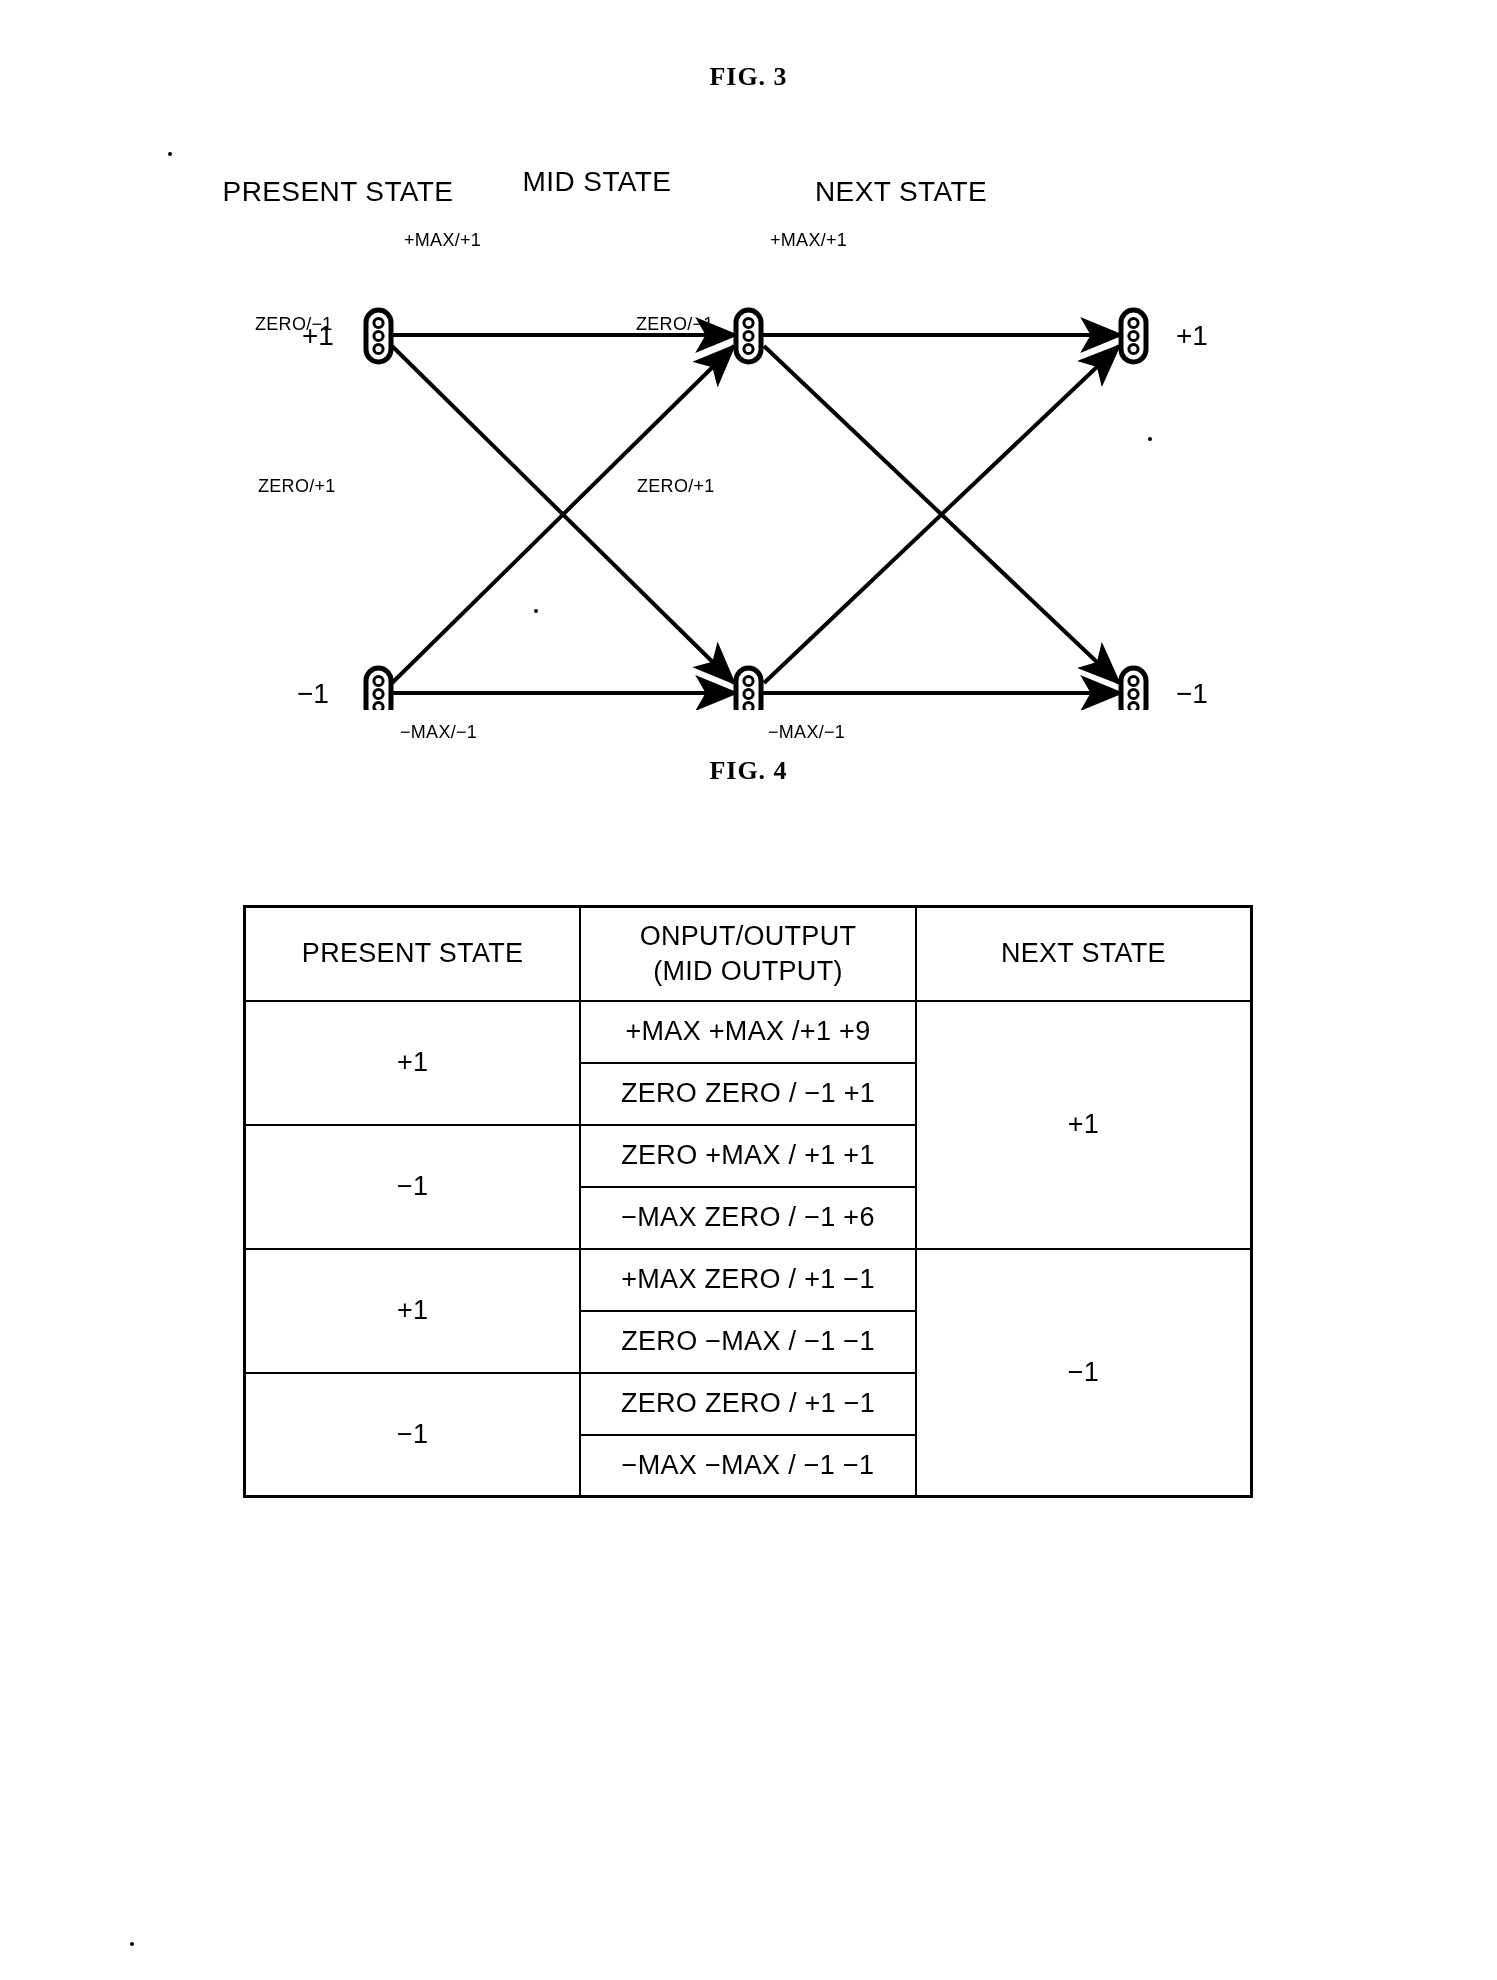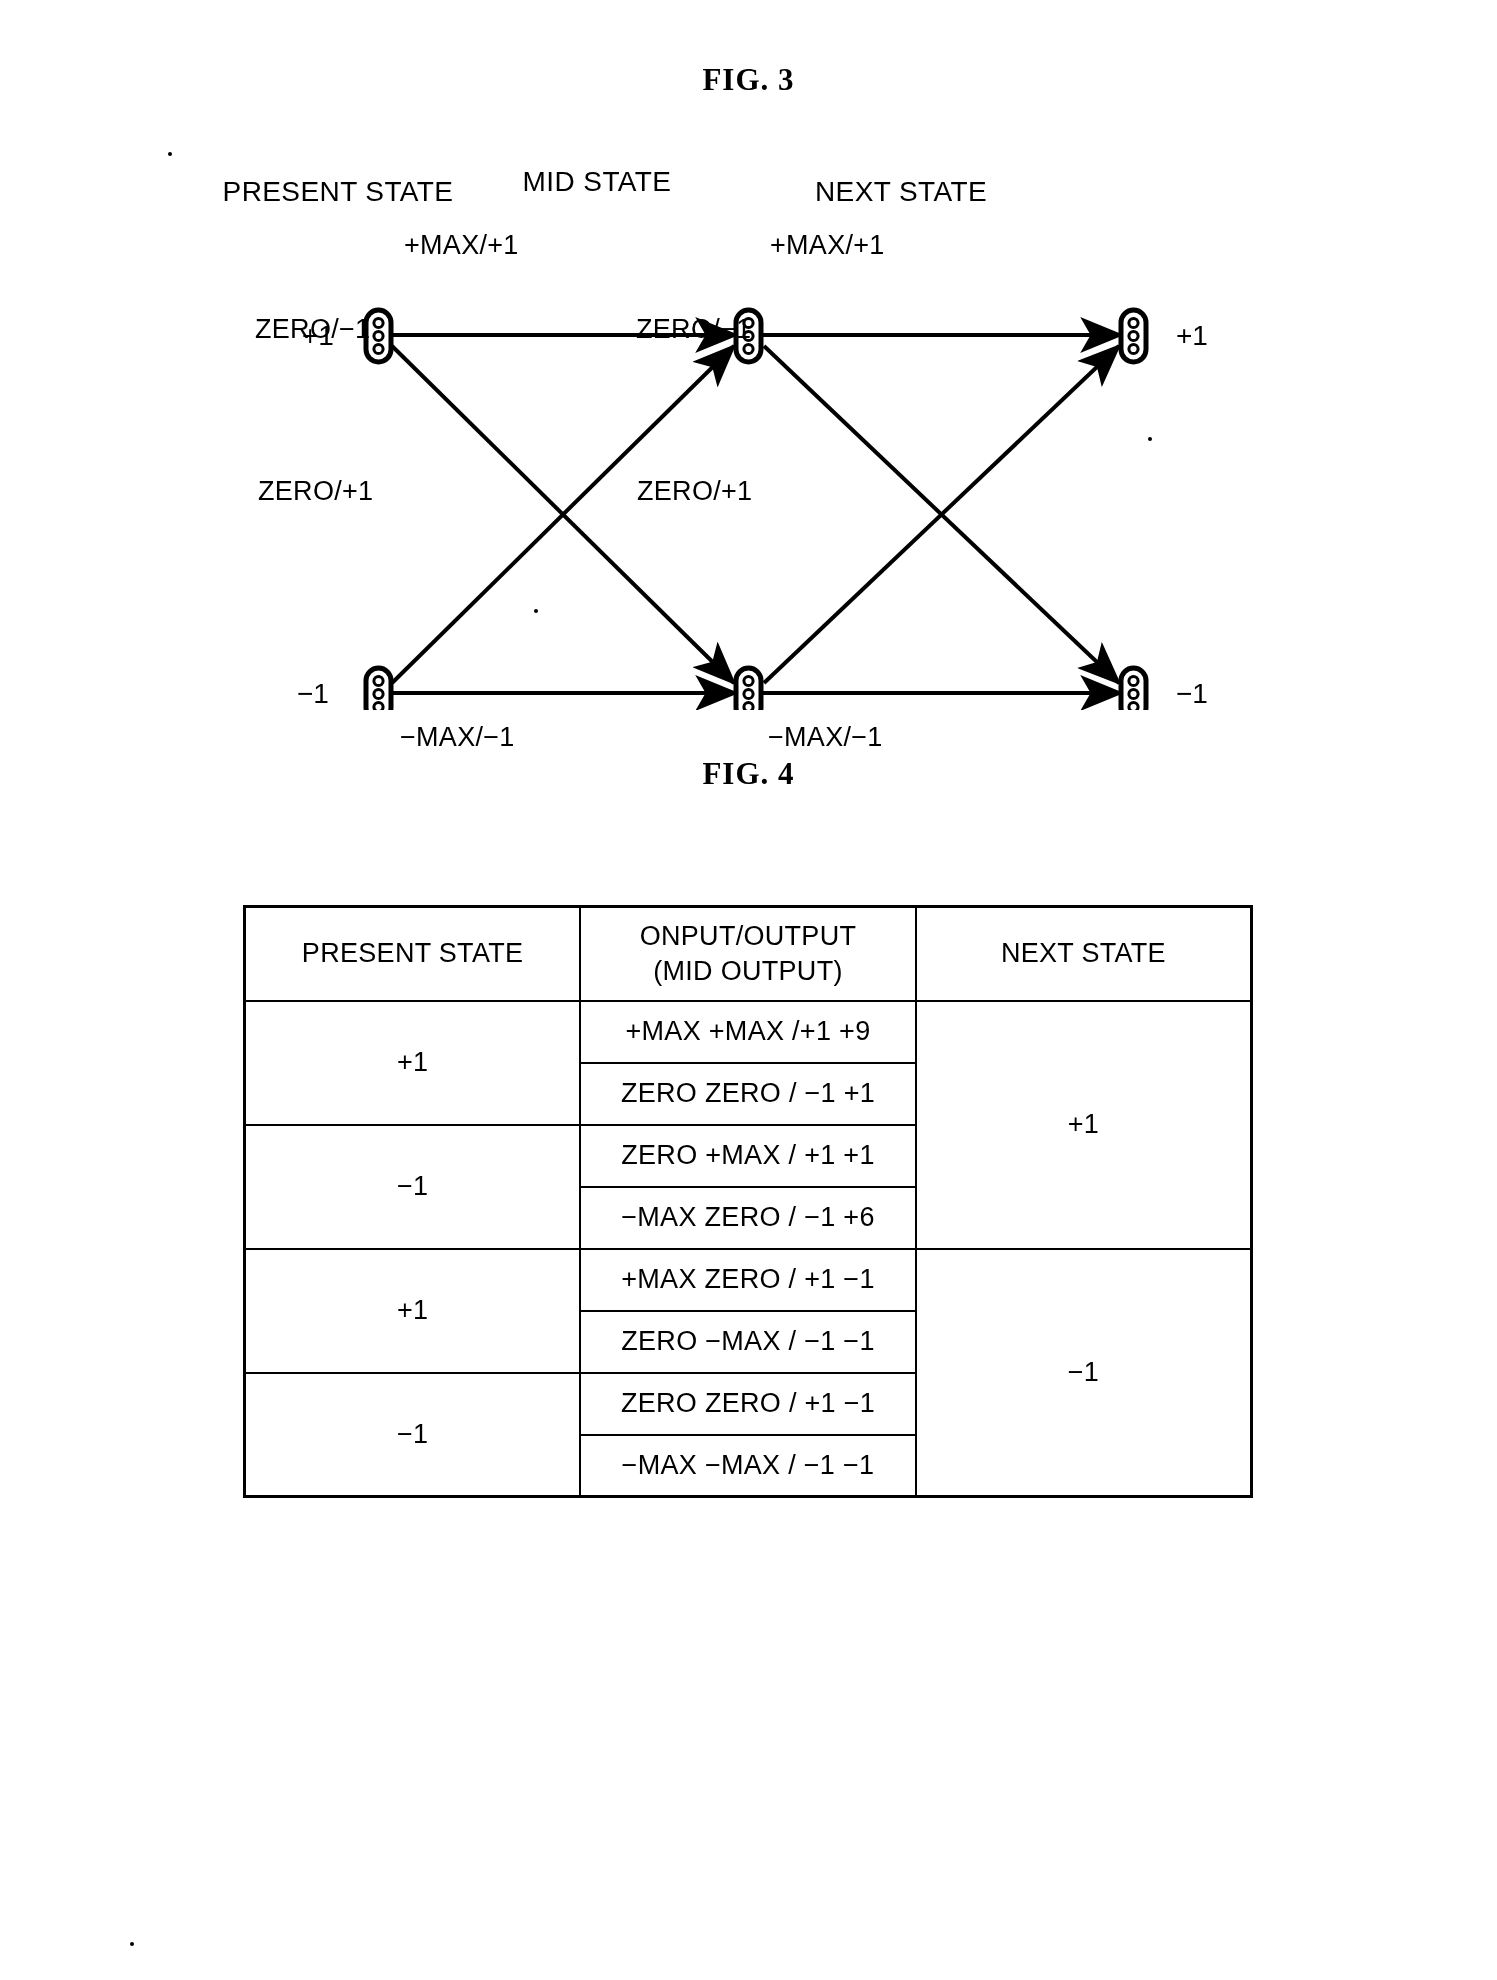--- a/index.html
+++ b/index.html
@@ -16,21 +16,21 @@
     overflow: hidden;
   }
 
   
   .fig-caption {
     position: absolute;
     width: 100%;
     text-align: center;
     font-family: "Liberation Serif", serif;
     font-weight: bold;
-    font-size: 31px;
+    font-size: 26px;
     letter-spacing: 1px;
   }
   #fig3-caption { top: 62px; left: 0; }
   #fig4-caption { top: 756px; left: 0; }
 
   
   #fig3 {
     position: absolute;
     top: 150px; left: 0;
     width: 1497px; height: 560px;
@@ -38,21 +38,21 @@
   #fig3 svg { position: absolute; top: 0; left: 0; }
   .col-header {
     position: absolute;
     font-size: 28px;
     letter-spacing: 0.4px;
     white-space: nowrap;
     transform: translateX(-50%);
   }
   .edge-label {
     position: absolute;
-    font-size: 27px;
+    font-size: 18px;
     letter-spacing: 0.3px;
     white-space: nowrap;
   }
   .state-label {
     position: absolute;
     font-size: 28px;
     white-space: nowrap;
   }
 
   

